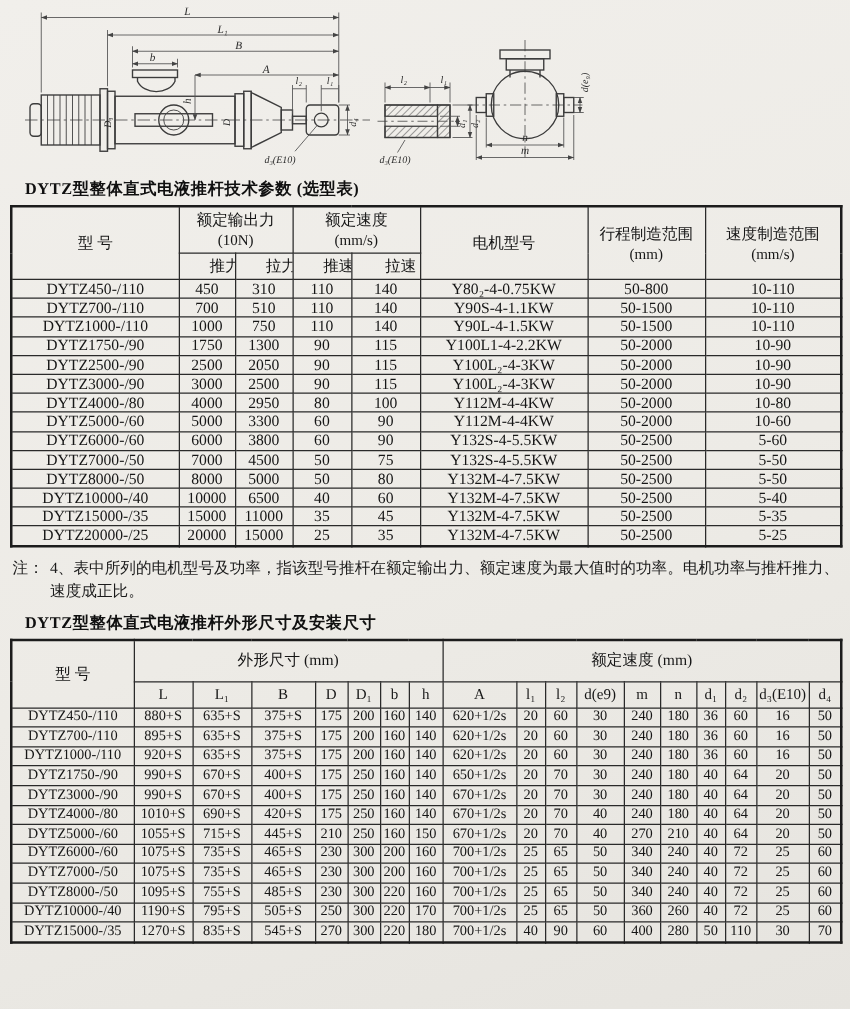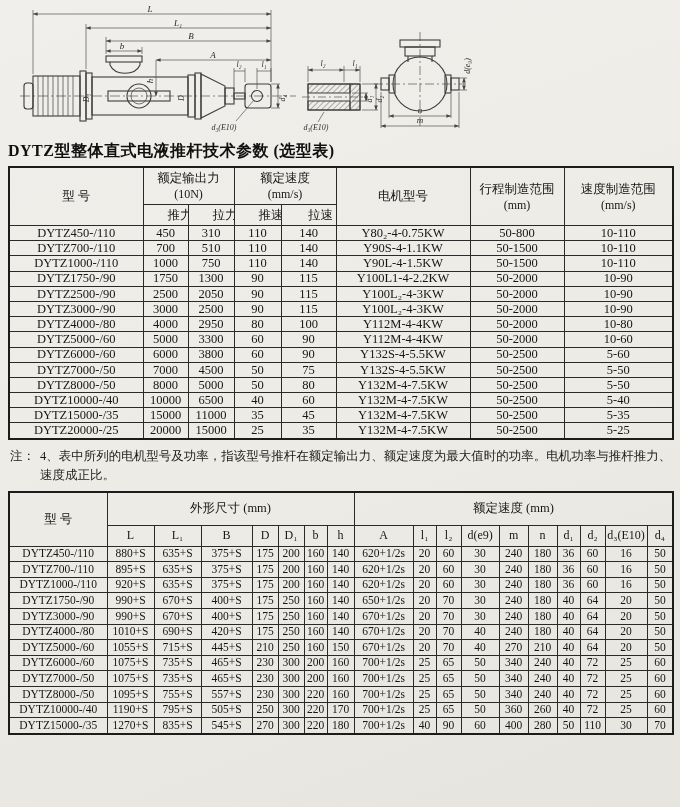--- a/index.html
+++ b/index.html
@@ -9,22 +9,22 @@
     font-family:"Liberation Serif","DejaVu Serif",serif;
     color:#161616;
     -webkit-font-smoothing:antialiased;
   }
   .page{
     width:664px;height:799px;padding:4px 8px;
     background:linear-gradient(160deg,#f1efeb 0%,#edebe6 55%,#e6e4df 100%);
   }
   svg text{font-family:"Liberation Serif","DejaVu Serif",serif;font-style:italic;fill:#2c2c2c;}
   h2.sec-title{
-    margin:3px 0 4px 0;
-    font-size:16px;font-weight:bold;letter-spacing:0.5px;color:#101010;
+    margin:3px 0 4px 12px;
+    font-size:13px;font-weight:bold;letter-spacing:0.5px;color:#101010;
   }
   table{
     border-collapse:collapse;table-layout:fixed;width:664px;
     border:2px solid #1c1c1c;
   }
   th,td{
     border:1px solid #2a2a2a;
     text-align:center;vertical-align:middle;
     padding:0;overflow:hidden;white-space:nowrap;
   }
@@ -369,20 +369,21 @@
         </tr>
       </tbody>
   </table>
 
   <div class="notes">
     <span class="notes-label">注：</span>
     <div class="note-line" style="white-space:normal;font-family:Liberation Serif, serif;">4、表中所列的电机型号及功率，指该型号推杆在额定输出力、额定速度为最大值时的功率。电机功率与推杆推力、 速度成正比。</div>
   </div>
 
   
+  <h2 class="sec-title">DYTZ型整体直式电液推杆外形尺寸及安装尺寸</h2>
 
   <table class="t2">
     <colgroup>
       <col style="width:98px">
         <col style="width:47px">
         <col style="width:47px">
         <col style="width:51px">
       <col style="width:26px">
         <col style="width:26px">
         <col style="width:23px">
@@ -602,21 +603,21 @@
           <td>240</td>
           <td>40</td>
           <td>72</td>
           <td>25</td>
           <td>60</td>
         </tr>
         <tr>
           <td>DYTZ8000-/50</td>
           <td>1095+S</td>
           <td>755+S</td>
-          <td>557+S</td>
+          <td>485+S</td>
           <td>230</td>
           <td>300</td>
           <td>220</td>
           <td>160</td>
           <td>700+1/2s</td>
           <td>25</td>
           <td>65</td>
           <td>50</td>
           <td>340</td>
           <td>240</td>

